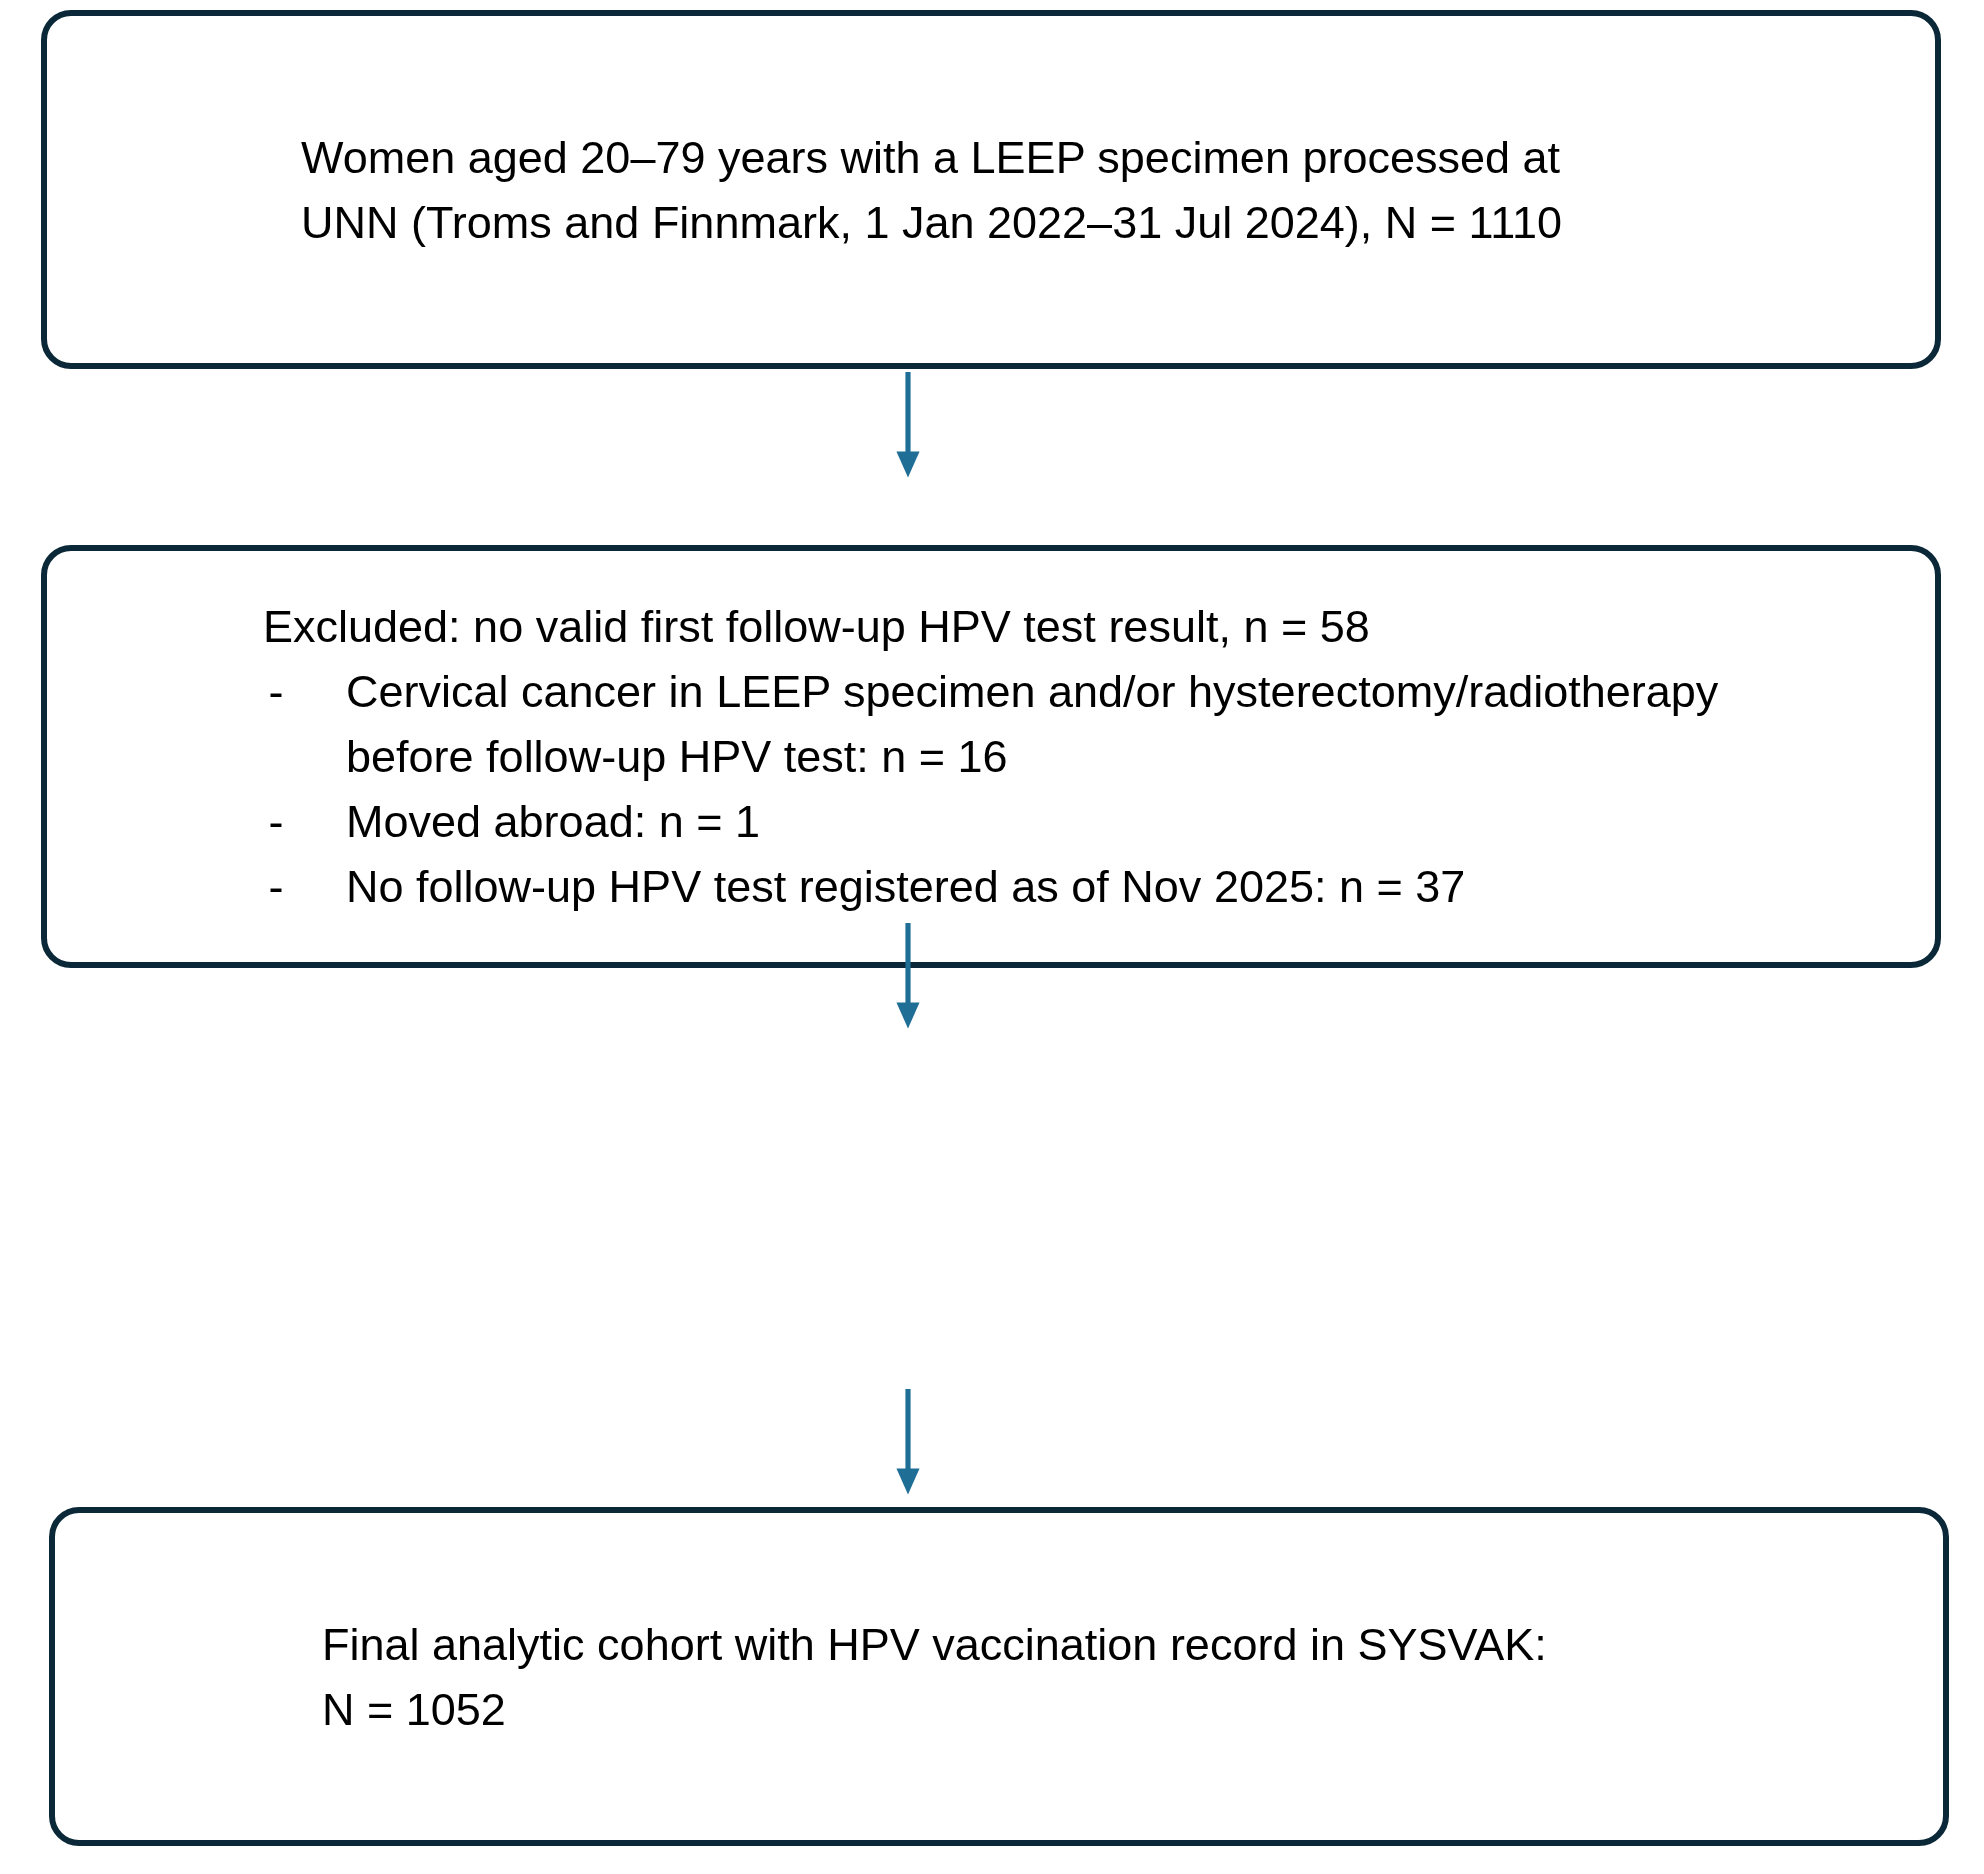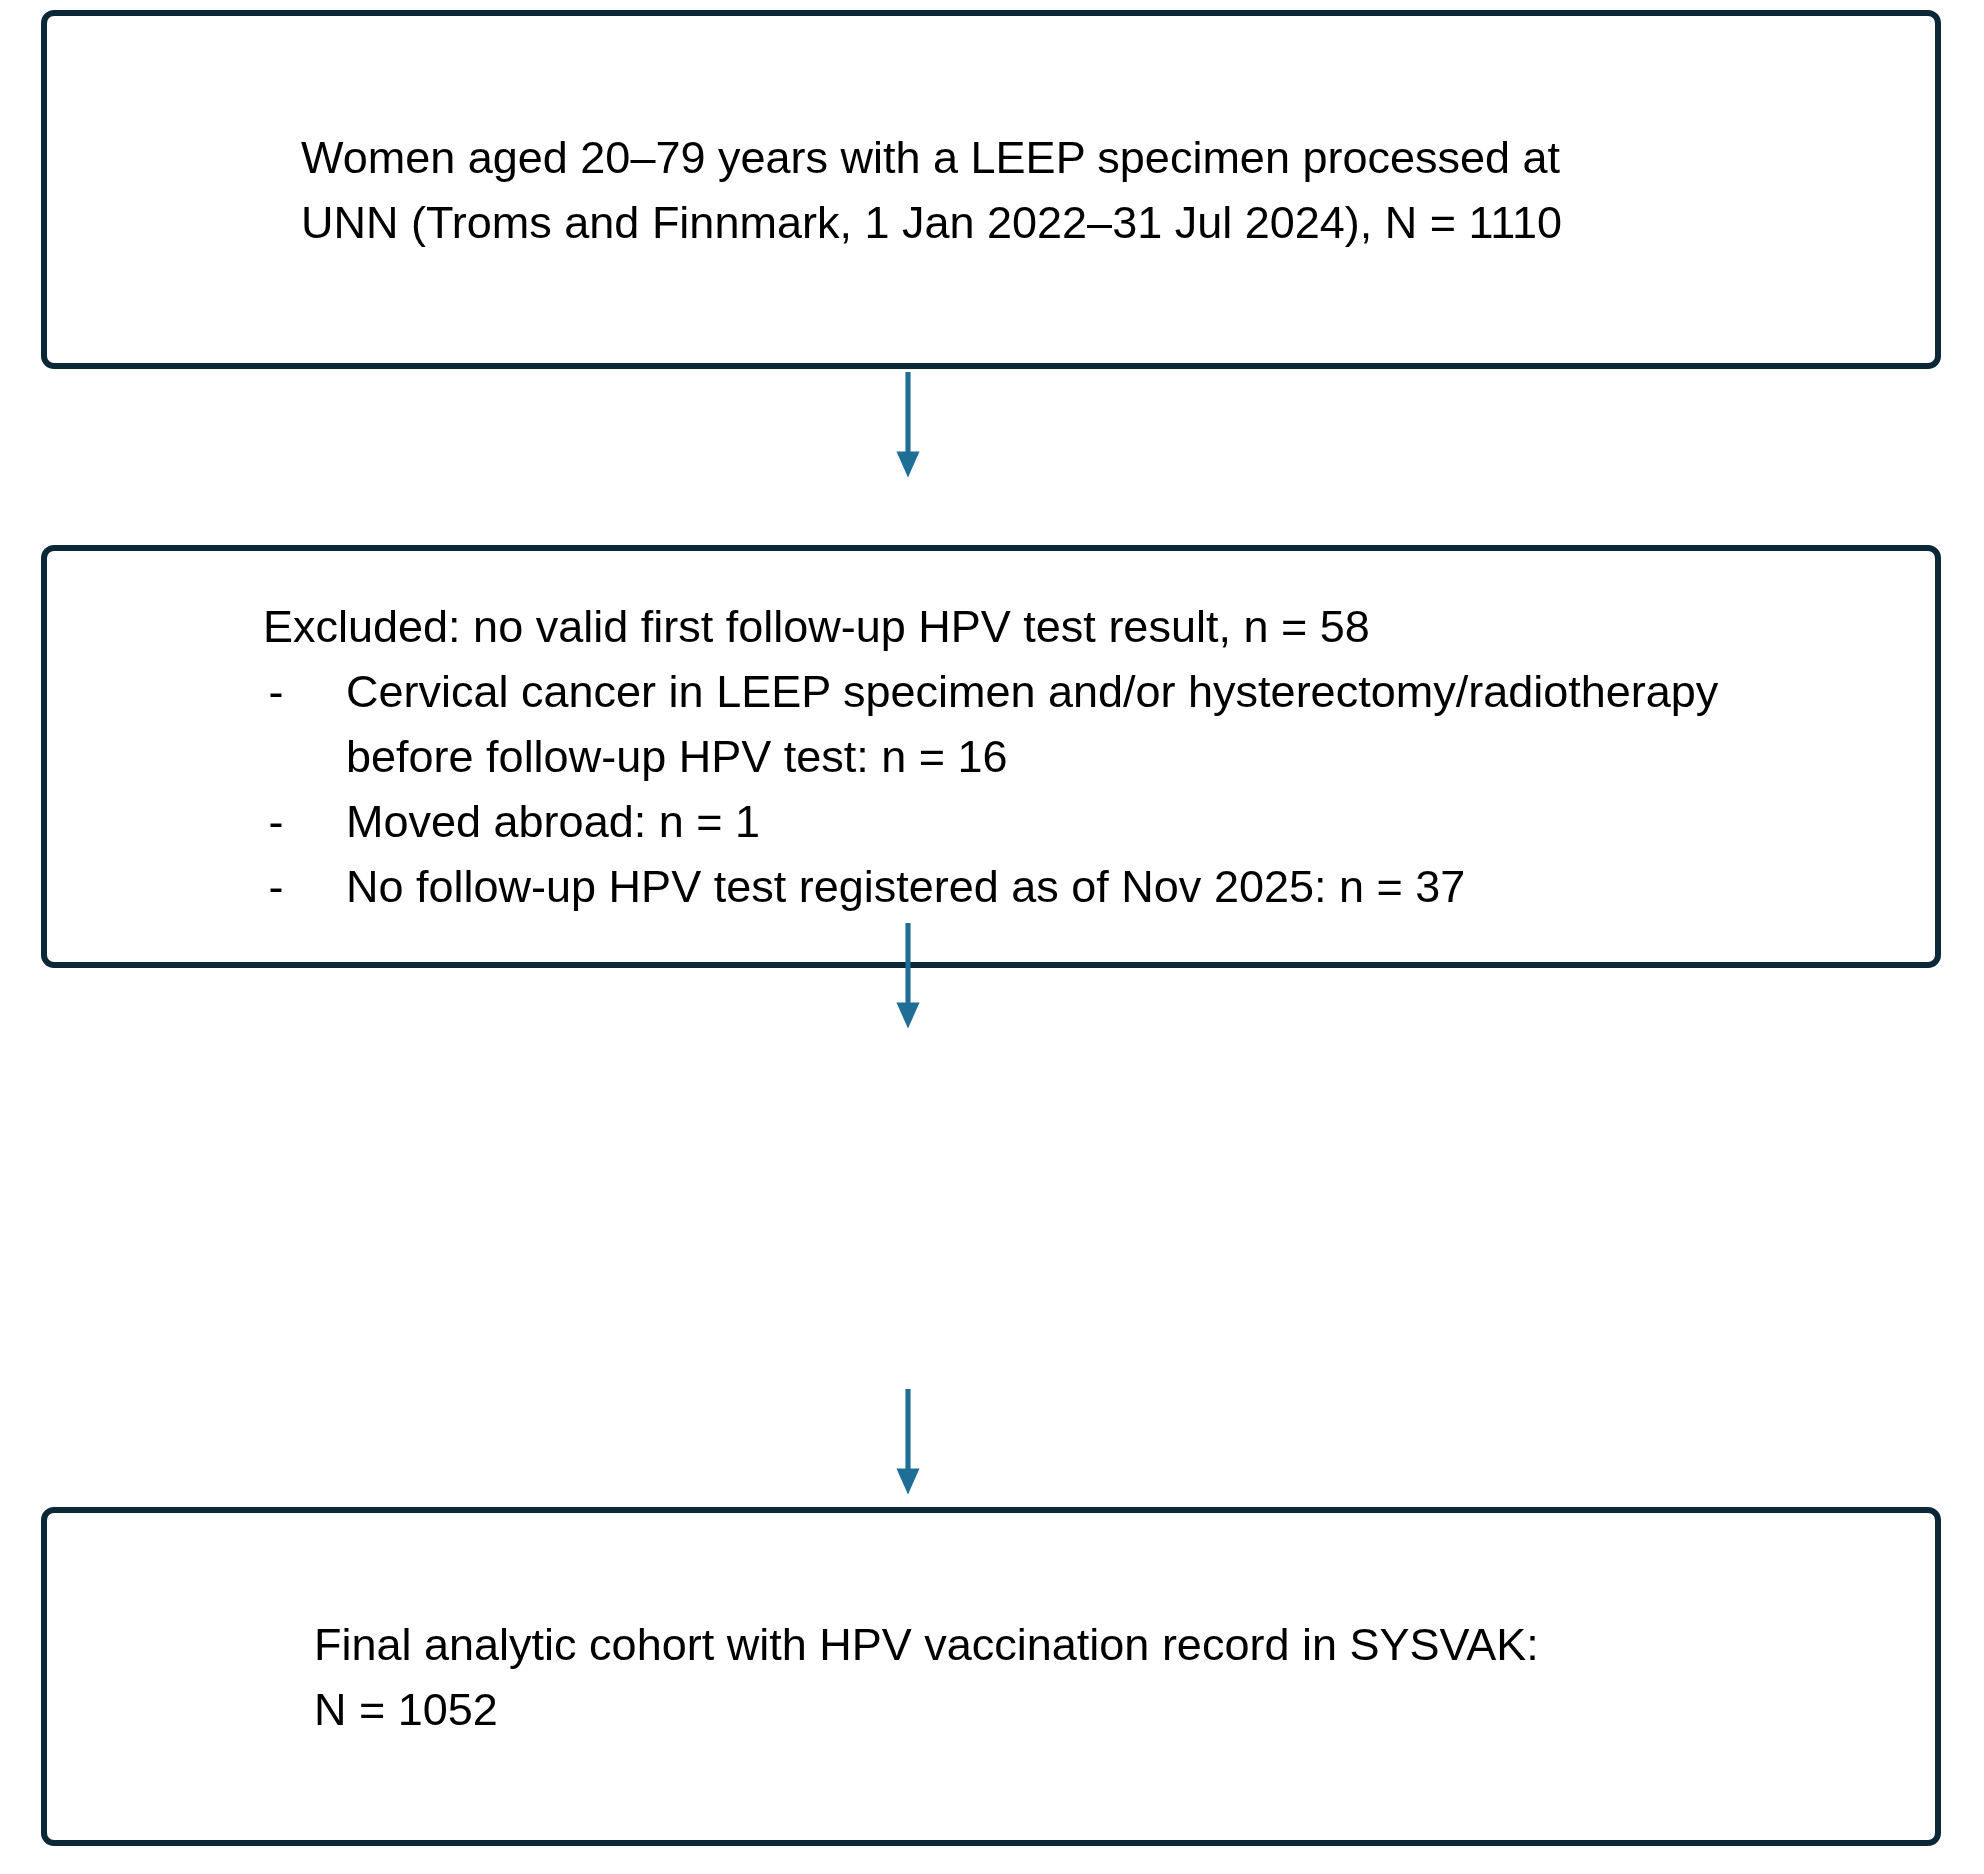--- a/index.html
+++ b/index.html
@@ -20,32 +20,32 @@
     height: 1874px;
     background: var(--bg);
     font-family: "Liberation Sans", sans-serif;
     color: var(--text);
   }
   .flow-box {
     position: absolute;
     left: 41px;
     width: 1900px;
     border: 6px solid var(--border);
-    border-radius: 13px;
+    border-radius: 30px;
     background: var(--bg);
     display: flex;
     flex-direction: column;
     justify-content: center;
     font-size: 45px;
     line-height: 65px;
   }
   .box-population   { top: 10.3px;   height: 359px; padding-left: 254px; padding-right: 111px; }
   .box-excluded     { top: 497px; height: 423px; padding-left: 216px; padding-right: 86px; margin-top: 48px; }
   .box-included     { top: 1035px; height: 351px; padding-left: 267px; padding-right: 111px; }
-  .box-final-cohort { top: 1507px; height: 339px; padding-left: 267px; padding-right: 111px; }
+  .box-final-cohort { top: 1507px; height: 339px; padding-left: 267px; padding-right: 111px; margin-left: 8px; }
 
   .bullet-row {
     display: flex;
     align-items: flex-start;
   }
   .bullet-marker {
     flex: 0 0 auto;
     width: 83px;
     padding-left: 5.6px;
   }

